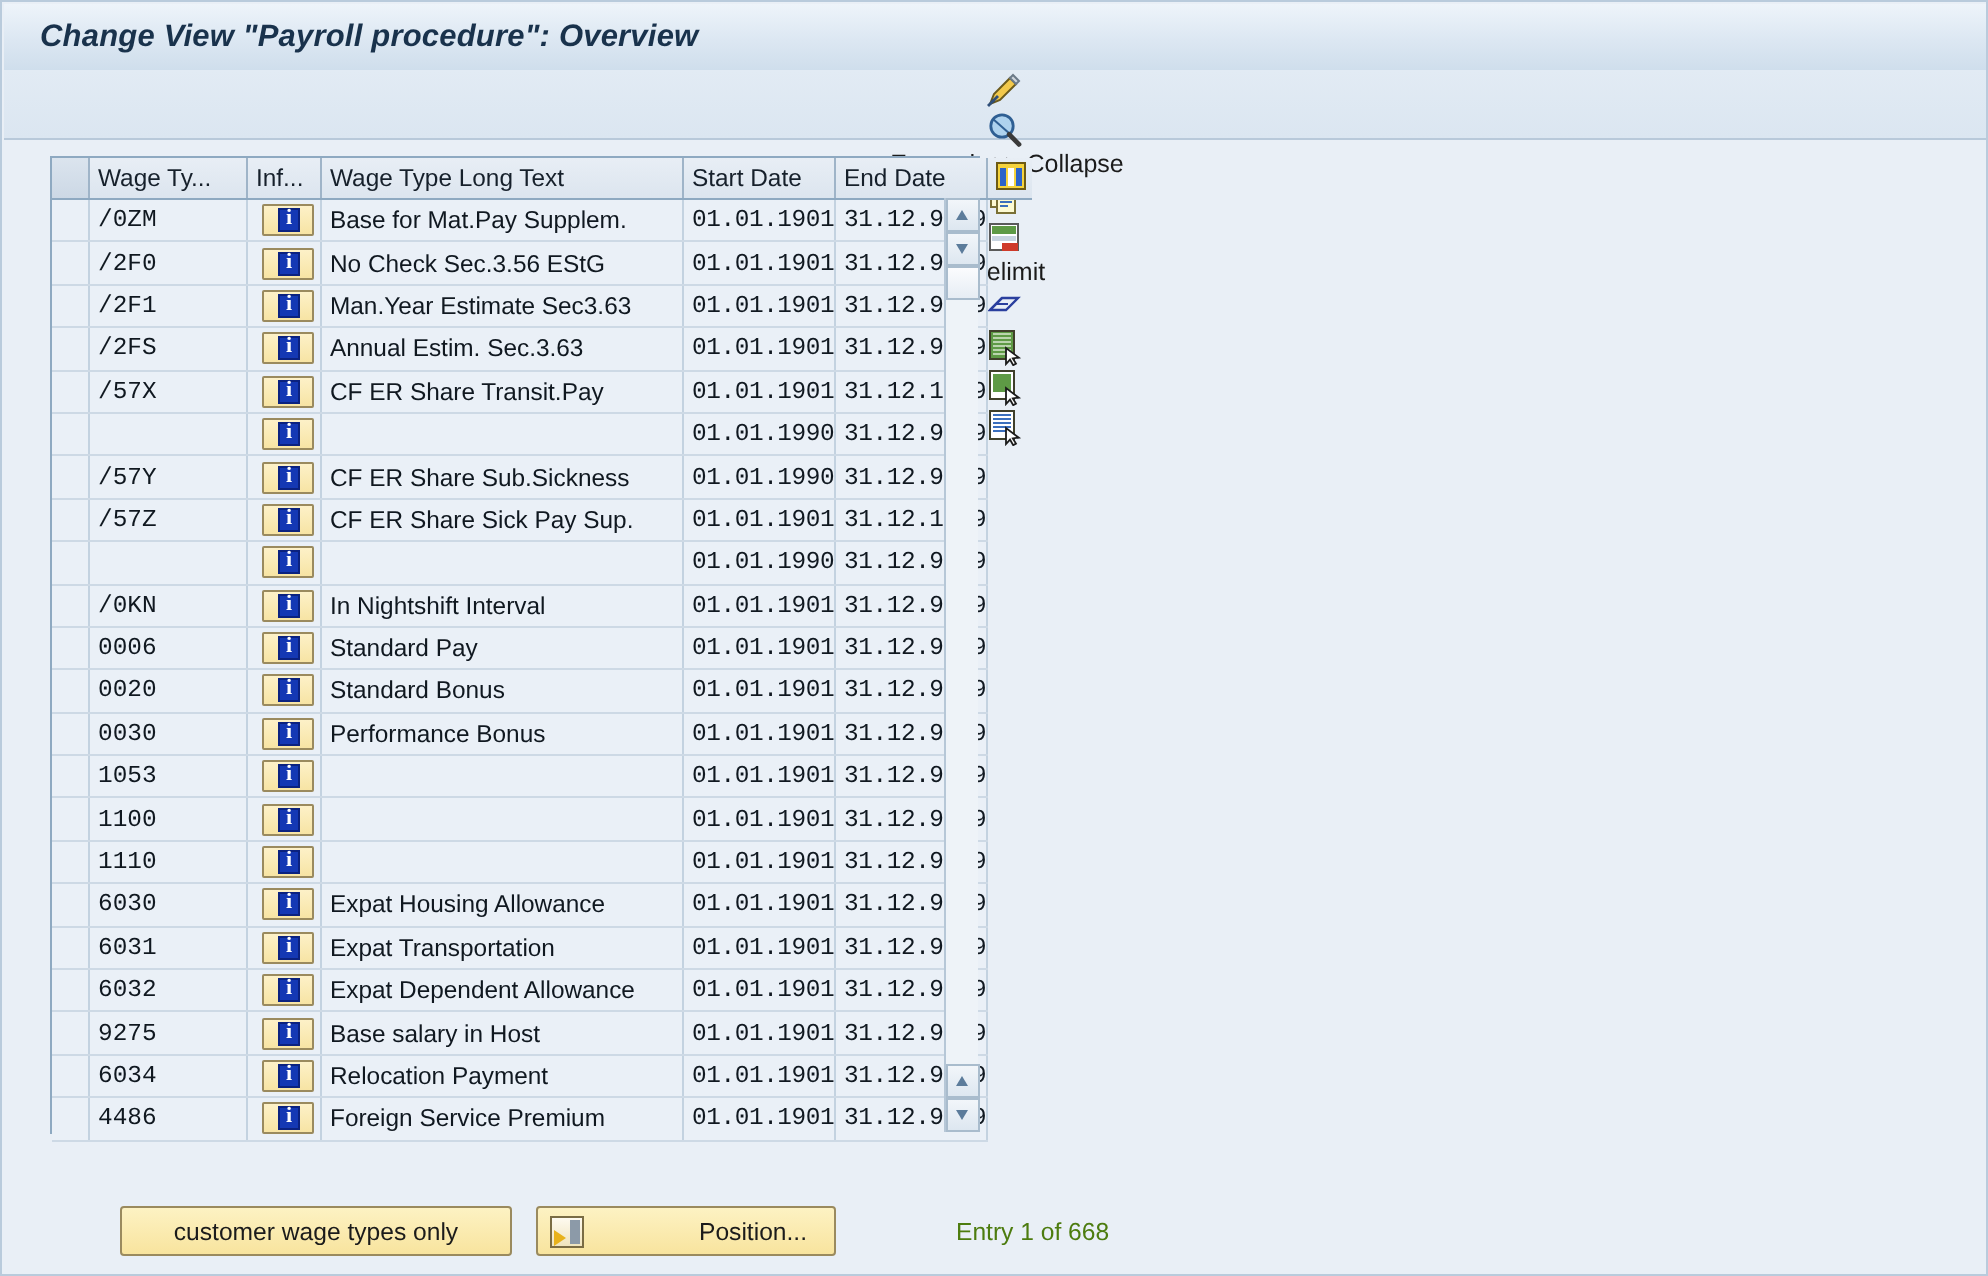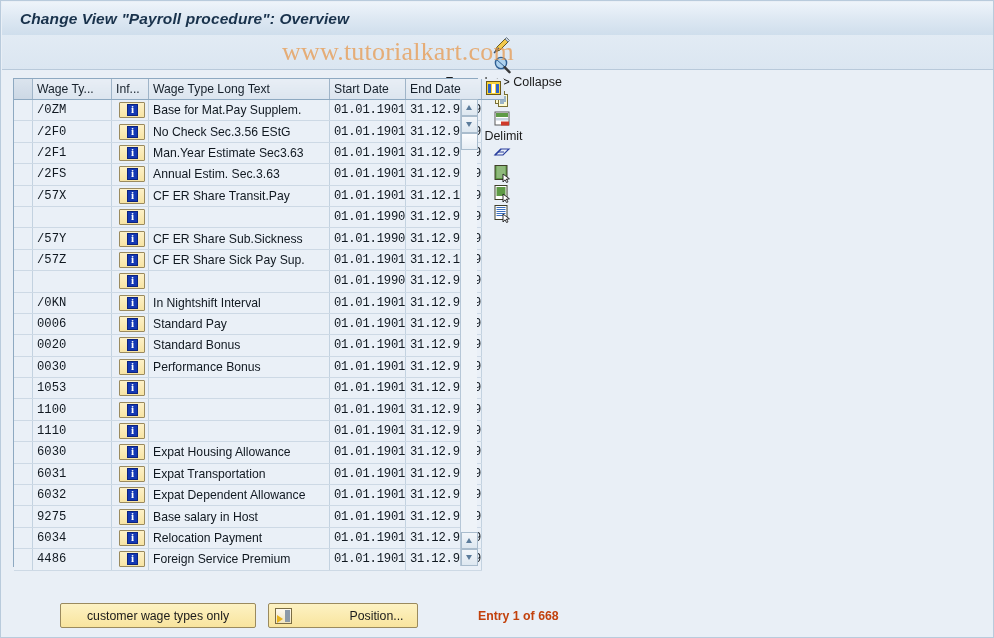--- a/index.html
+++ b/index.html
@@ -82,21 +82,21 @@
     color: rgba(232, 150, 70, 0.72);
     letter-spacing: .2px;
     white-space: nowrap;
     pointer-events: none;
     z-index: 5;
   }
 
   
   .table-wrap {
     position: absolute;
-    left: 12px; top: 77px;
+    left: 24px; top: 77px;
     width: 465px;
     height: 489px;
     background: #ffffff;
     border: 1px solid #8ea9c1;
     box-sizing: border-box;
   }
 
   table.grid {
     border-collapse: collapse;
     table-layout: fixed;
@@ -282,23 +282,22 @@
     content:"";
     position:absolute; left:1px; bottom:0px;
     width:0; height:0;
     border-left: 6px solid #e8b21c;
     border-top: 4px solid transparent;
     border-bottom: 4px solid transparent;
   }
   .entry-text {
     margin-left: 60px;
     font-size: 12.3px;
-    color: #c2410c;
+    color: #4d7c0f;
     white-space: nowrap;
-    font-weight: bold;
   }
 </style>
 </head>
 <body>
 
 <div id="app">
 
   <div class="titlebar">
     <div class="titlebar-text">Change View "Payroll procedure": Overview</div>
   </div>
@@ -375,21 +374,20 @@
 
     <div class="tb-btn">
       <svg width="20" height="20" viewBox="0 0 20 20">
         <rect x="3" y="2.5" width="12" height="14" fill="#ffffff" stroke="#3f3f2a" stroke-width="1"></rect>
         <path d="M4.5 4.5 H13.5 M4.5 6.5 H13.5 M4.5 8.5 H13.5 M4.5 10.5 H13.5 M4.5 12.5 H11" stroke="#3b6fbd" stroke-width="1"></path>
         <path d="M11 11 L11 19 L13 16.8 L14.6 19.6 L16 18.8 L14.4 16.2 L17.4 15.8 Z" fill="#ffffff" stroke="#1a1a1a" stroke-width="0.9"></path>
       </svg>
     </div>
   </div>
 
-  <div class="watermark">www.tutorialkart.com</div>
 
   <div class="table-wrap">
     <table class="grid">
       <thead>
         <tr>
           <th class="selcol"></th>
           <th style="width:74px">Wage Ty...</th>
           <th style="width:32px">Inf...</th>
           <th style="width:176px">Wage Type Long Text</th>
           <th style="width:71px">Start Date</th>

